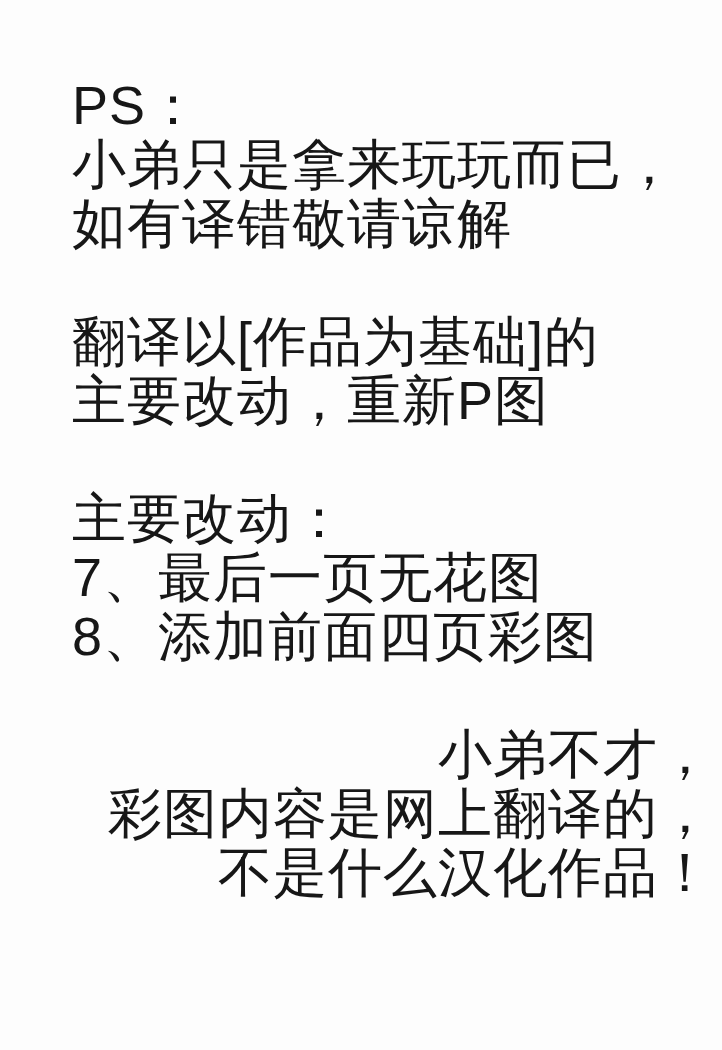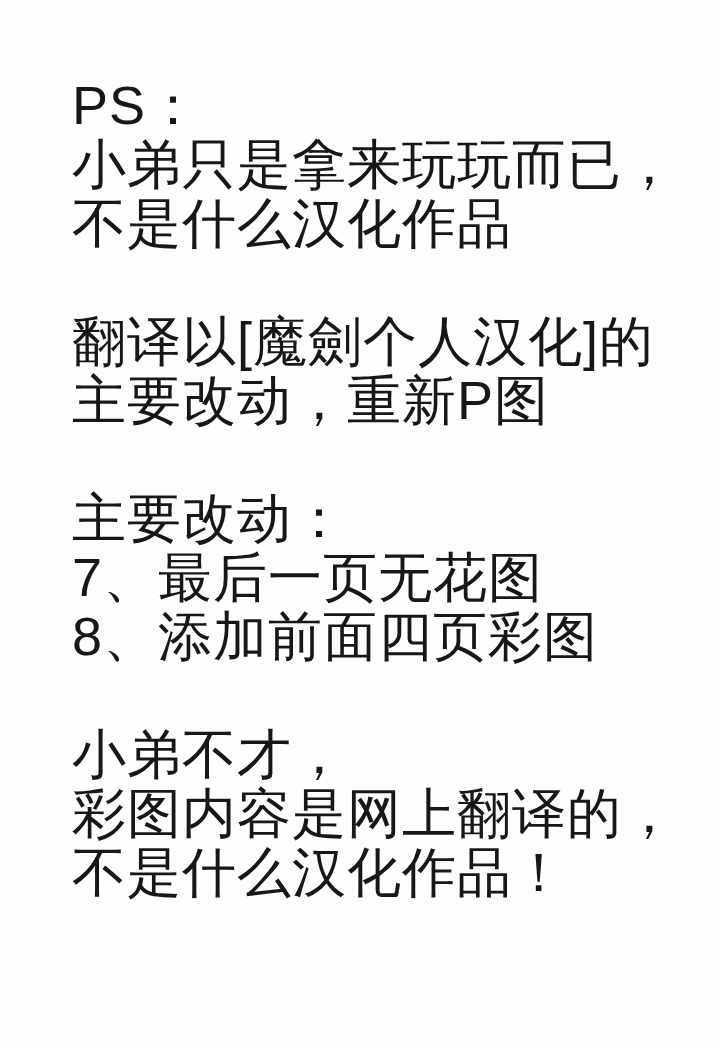--- a/index.html
+++ b/index.html
@@ -30,39 +30,40 @@
     letter-spacing: 1px;
     font-weight: 400;
     white-space: nowrap;
   }
   .para {
     margin: 0 0 59px 0;
     padding: 0;
   }
   .para:last-child {
     margin-bottom: 16px;
+    text-align: right;
   }
   .line {
     display: block;
   }
 </style>
 </head>
 <body>
 
 <div class="page">
   <div class="text-block">
 
     <div class="para">
       <span class="line">PS：</span>
       <span class="line">小弟只是拿来玩玩而已，</span>
-      <span class="line">不是什么汉化作品</span>
+      <span class="line">如有译错敬请谅解</span>
     </div>
 
     <div class="para">
-      <span class="line">翻译以[魔劍个人汉化]的</span>
+      <span class="line">翻译以[作品为基础]的</span>
       <span class="line">主要改动，重新P图</span>
     </div>
 
     <div class="para">
       <span class="line">主要改动：</span>
       <span class="line">7、最后一页无花图</span>
       <span class="line">8、添加前面四页彩图</span>
     </div>
 
     <div class="para">

